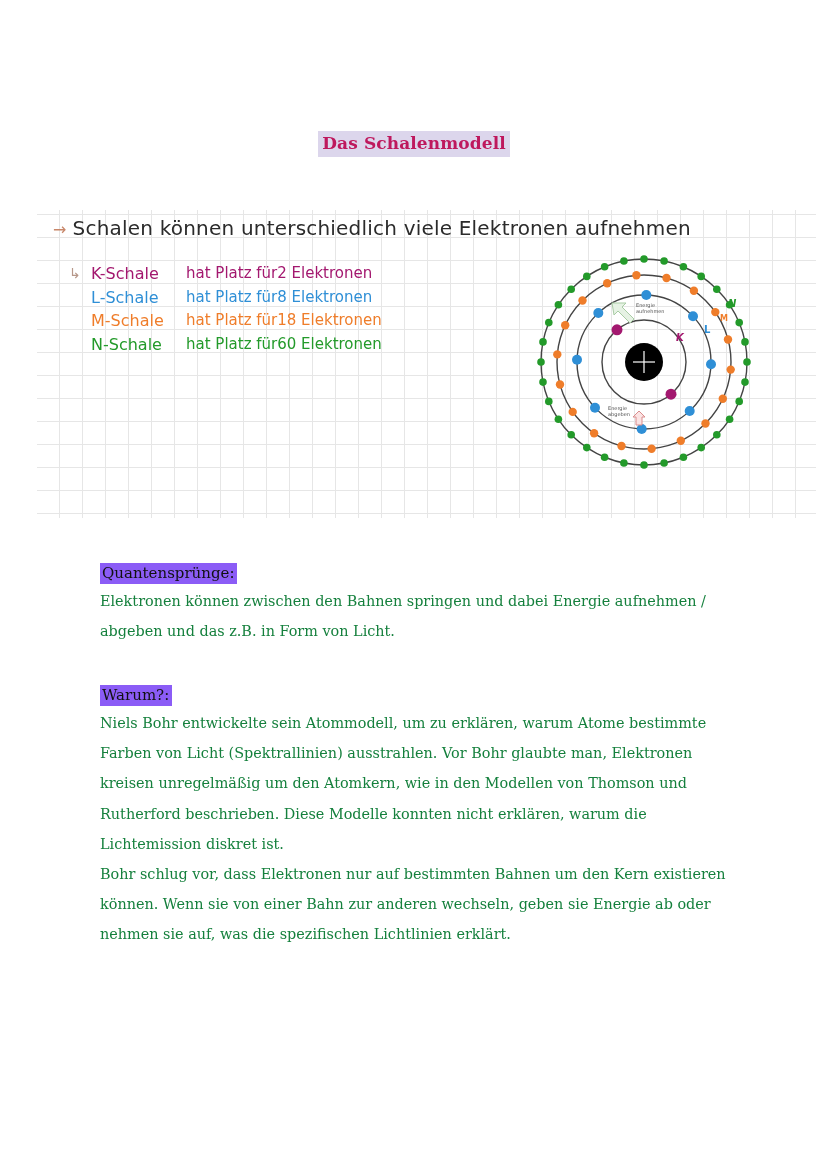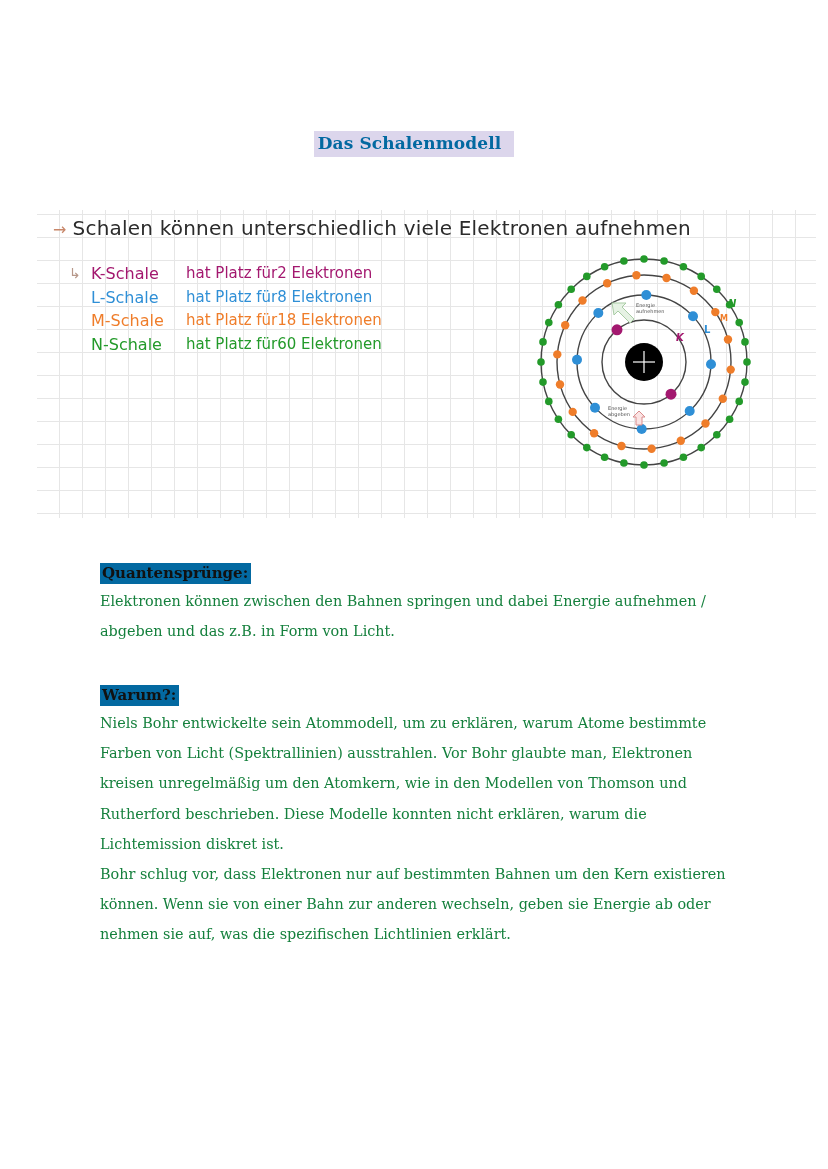--- a/index.html
+++ b/index.html
@@ -1,21 +1,21 @@
 <!DOCTYPE html>
 <html><head>
 <meta charset="utf-8">
 <style>
   html, body { margin:0; padding:0; background:#ffffff; }
   body { width:828px; height:1169px; position:relative; overflow:hidden;
          font-family:"DejaVu Serif", "Liberation Serif", serif; color:#1a1a1a; }
 
   .title-wrap { position:absolute; top:131px; left:0; width:828px; text-align:center; }
-  .title { display:inline-block; background:#dcd6ec; padding:2px 13px 4px 4px;
-           font-family:"DejaVu Serif", serif; font-weight:bold; font-size:17px; color:#0369a1;
+  .title { display:inline-block; background:#dcd6ec; padding:2px 4px 4px 4px;
+           font-family:"DejaVu Serif", serif; font-weight:bold; font-size:17px; color:#be185d;
            letter-spacing:0.1px; }
 
   
   .note { position:absolute; left:37px; top:210px; width:779px; height:308px;
           background-color:#ffffff;
           background-image:
             linear-gradient(to right, #e6e6e6 1px, transparent 1px),
             linear-gradient(to bottom, #e6e6e6 1px, transparent 1px);
           background-size:23px 23px; background-position:-1px 4px; }
   .note .hand { font-family:"DejaVu Sans", sans-serif; position:absolute; white-space:nowrap; }
@@ -27,22 +27,22 @@
                white-space:nowrap; display:flex; }
   .shell-row .hook { width:22px; color:#b7988a; font-size:14px; }
   .shell-row .name { width:95px; font-weight:normal; }
   .shell-row .rest { font-size:15px; }
   .shell-row .count { font-size:15px; }
 
   .atom { position:absolute; left:497px; top:41px; }
 
   
   .section { position:absolute; left:100px; width:640px; }
-  .heading { display:inline-block; background:#0369a1; padding:1px 3px 2px 2px;
-             font-weight:bold; font-size:15px; color:#111; }
+  .heading { display:inline-block; background:#8b5cf6; padding:1px 3px 2px 2px;
+             font-weight:normal; font-size:15px; color:#111; }
   .para { font-size:14.4px; line-height:30.2px; color:#15803d; margin:0; }
 </style>
 </head>
 <body>
 
 <div class="title-wrap">
   <span class="title">Das Schalenmodell</span>
 </div>
 
 <div class="note">

